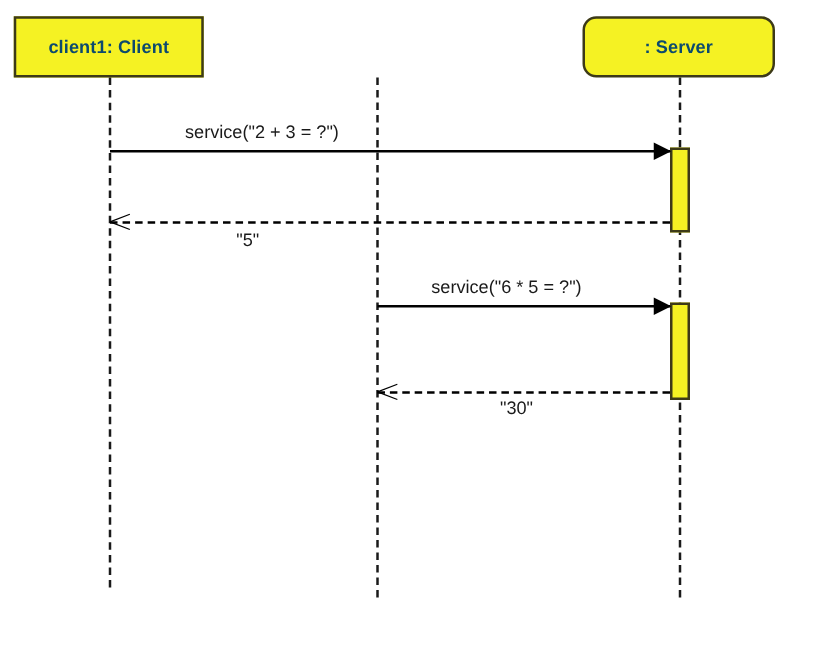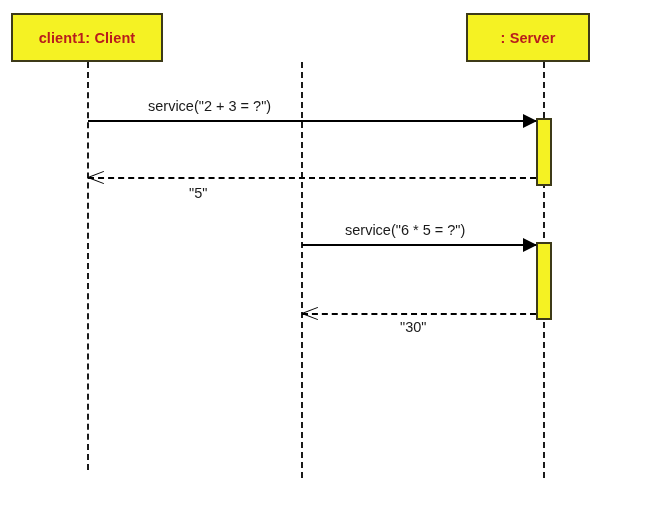--- a/index.html
+++ b/index.html
@@ -23,21 +23,21 @@
     border: 2px solid #3d3a18;
     box-sizing: border-box;
     display: flex;
     align-items: center;
     justify-content: center;
   }
   .lifeline-box-label {
     font-family: "Liberation Sans", sans-serif;
     font-size: 14.5px;
     font-weight: bold;
-    color: #b91c1c;
+    color: #0c4a6e;
     letter-spacing: 0.1px;
     white-space: nowrap;
   }
   .lifeline-line {
     position: absolute;
     width: 0px;
     border-left: 2px dashed #1a1a1a;
   }
   .activation-bar {
     position: absolute;
@@ -97,21 +97,21 @@
 </head>
 <body>
 
 <div id="diagram-canvas">
 
   <div class="lifeline-box" style="left:11px; top:13px; width:152px; height:49px;">
     <span class="lifeline-box-label">client1: Client</span>
   </div>
 
 
-  <div class="lifeline-box" style="left:466px; top:13px; width:124px; height:49px;">
+  <div class="lifeline-box" style="left:466px; top:13px; width:154px; height:49px;border-radius:11px;">
     <span class="lifeline-box-label">: Server</span>
   </div>
 
   <div class="lifeline-line" style="left:87px; top:62px; height:408px;"></div>
   <div class="lifeline-line" style="left:301px; top:62px; height:416px;"></div>
   <div class="lifeline-line" style="left:543px; top:62px; height:416px;"></div>
 
   <div class="activation-bar" style="left:536px; top:118px; width:16px; height:68px;"></div>
   <div class="activation-bar" style="left:536px; top:242px; width:16px; height:78px;"></div>
 

